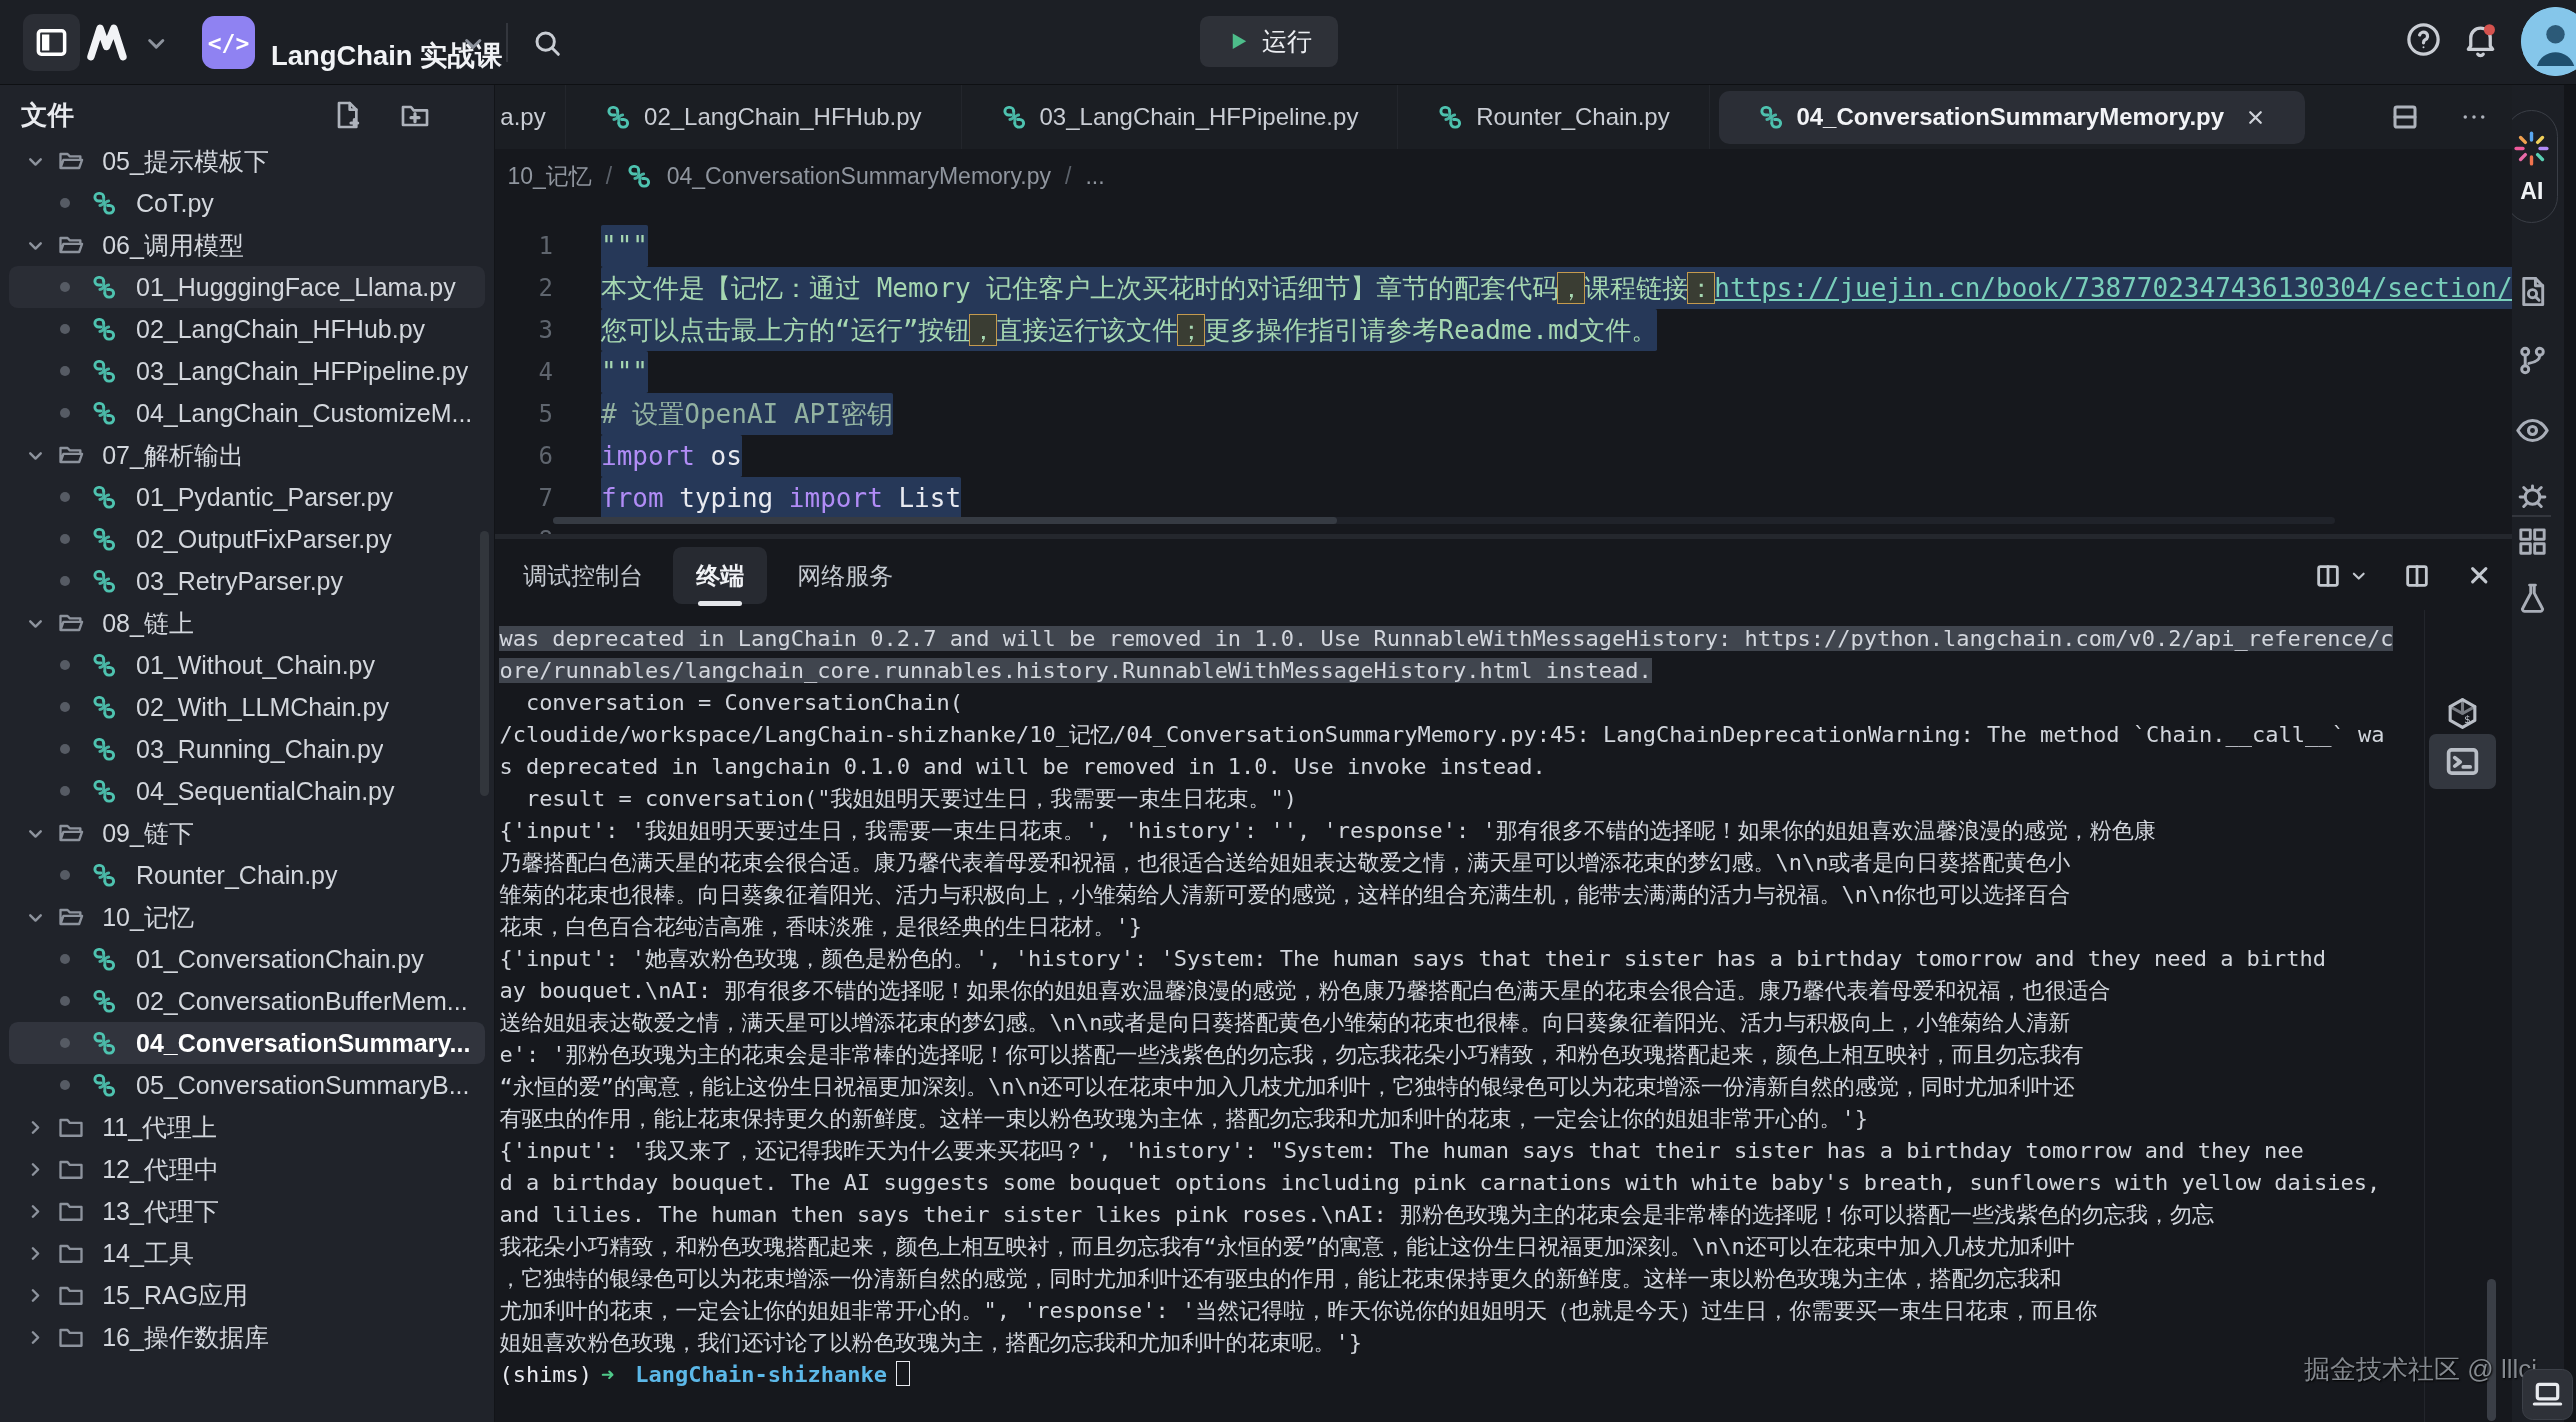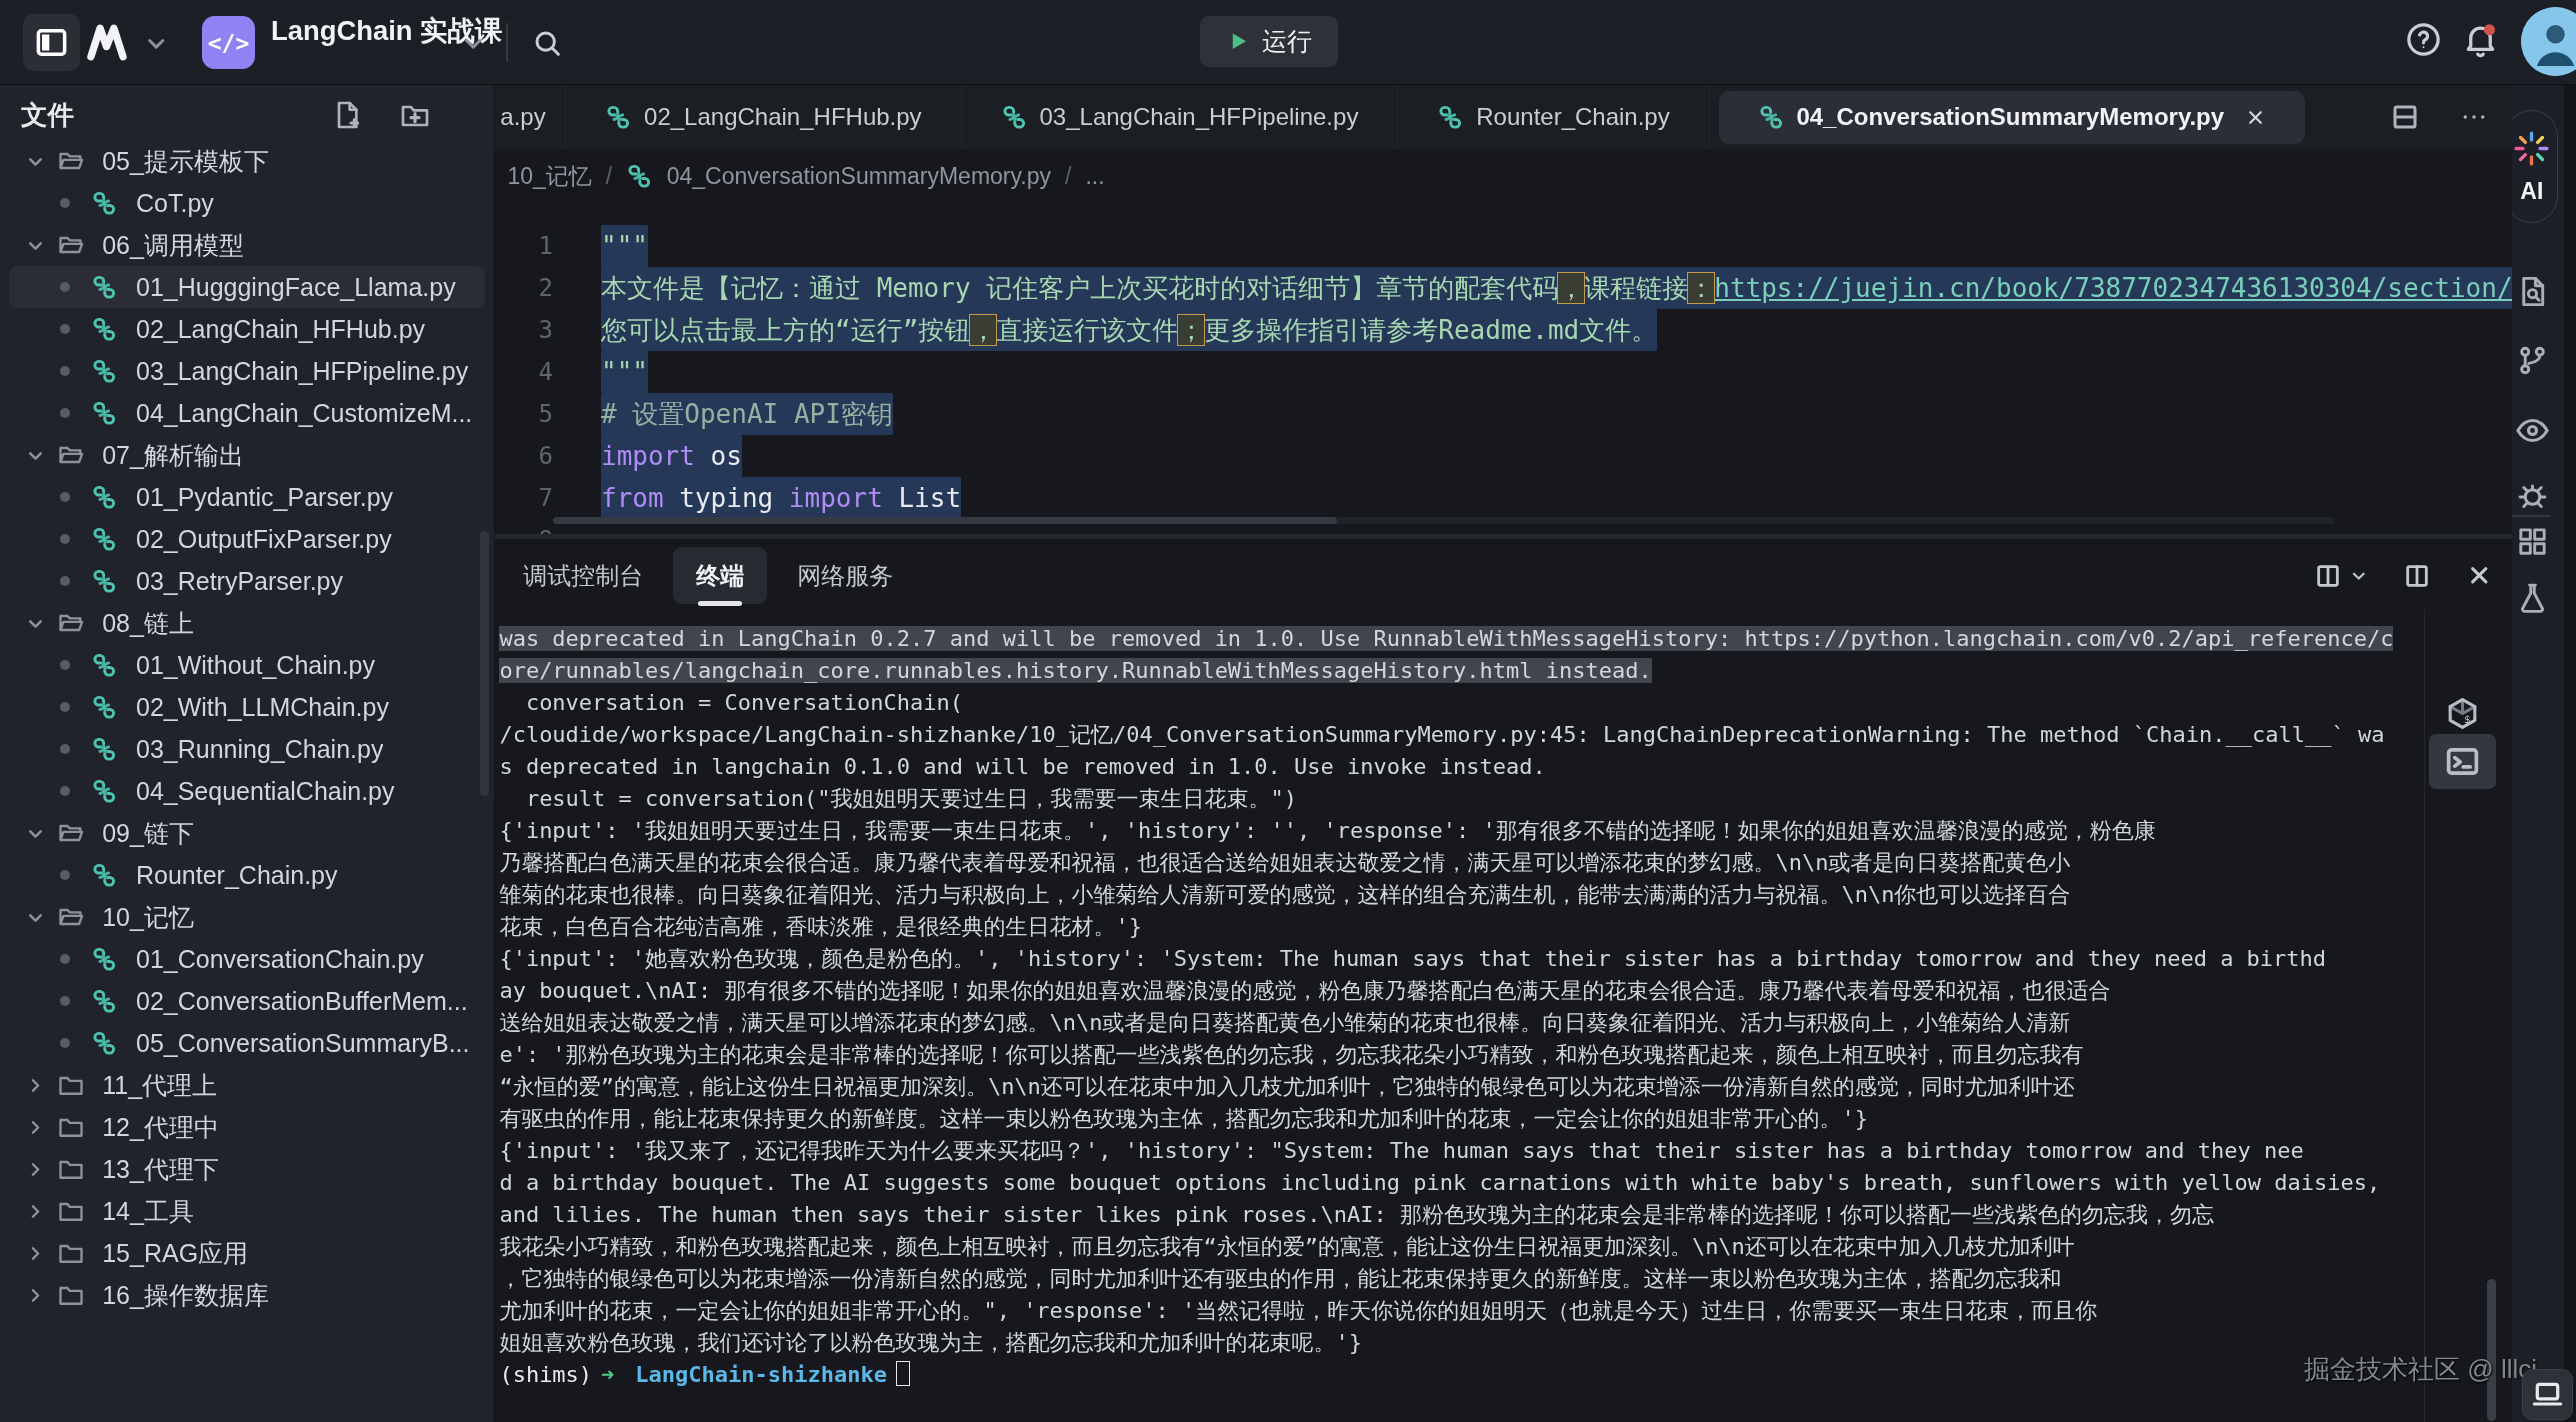--- a/index.html
+++ b/index.html
@@ -9,21 +9,21 @@
   
   .topbar { position:absolute; left:0; top:0; width:2576px; height:85px;
             background:#1c1f25; border-bottom:0.9px solid #0e1013; z-index:30; }
   .tb-toggle { position:absolute; left:23px; top:14px; width:57px; height:57px;
                background:#2b2e35; border-radius:10.6px; display:flex; align-items:center; justify-content:center; }
   .tb-logo { position:absolute; left:81px; top:19.5px; width:55px; height:46px; }
   .tb-chev1 { position:absolute; left:143px; top:30px; }
   .tb-badge { position:absolute; left:202px; top:16px; width:53px; height:53px; border-radius:12.4px;
               background:#8f82f2; display:flex; align-items:center; justify-content:center;
               color:#fff; font-weight:bold; font-size:23px; font-family:"DejaVu Sans Mono",monospace; }
-  .tb-title { position:absolute; left:271px; top:13px; font-size:27.4px; font-weight:bold; color:#f1f3f6; }
+  .tb-title { position:absolute; left:271px; top:38px; font-size:27.4px; font-weight:bold; color:#f1f3f6; }
   .tb-chev2 { position:absolute; left:460px; top:30px; }
   .tb-div { position:absolute; left:506px; top:23px; width:1.8px; height:39px; background:#33363d; }
   .tb-search { position:absolute; left:531px; top:26.5px; }
   .run-btn { position:absolute; left:1200px; top:16px; height:51px; padding:0 26.5px;
              background:#2e3138; border-radius:8.8px; display:flex; align-items:center; gap:12.4px;
              font-size:25px; color:#eceef2; }
   .tb-help { position:absolute; left:2404px; top:19.5px; }
   .tb-bell { position:absolute; left:2461px; top:19.5px; }
   .tb-avatar { position:absolute; left:2521px; top:7px; width:69px; height:69px; border-radius:50%;
                background:#85c6ea; overflow:hidden; z-index:40; }
@@ -481,20 +481,33 @@
         <span class="t-py">
           <svg width="26.5" height="26.5" viewBox="0 0 24 24" fill="none" stroke="currentColor" stroke-width="2" stroke-linecap="round" stroke-linejoin="round">
             <path d="M11.5 6.5 a3.5 3.5 0 0 0-3.5-3.5 h-1 a3.5 3.5 0 0 0 0 7 h2" stroke-width="2.6"></path>
             <path d="M12.5 17.5 a3.5 3.5 0 0 0 3.5 3.5 h1 a3.5 3.5 0 0 0 0-7 h-2" stroke-width="2.6"></path>
             <path d="M9 10 h6" stroke-width="2.6" opacity="0"></path>
             <path d="M11.5 6.5 v4 a3.5 3.5 0 0 1-3.5 3.5" stroke-width="2.6" opacity="0.9"></path>
             <path d="M12.5 17.5 v-4 a3.5 3.5 0 0 1 3.5-3.5" stroke-width="2.6" opacity="0.9"></path>
           </svg>
         </span>
         <span class="t-label">02_ConversationBufferMem...</span>
+      </div>
+      <div class="trow selected">
+        <span class="t-dot"></span>
+        <span class="t-py">
+          <svg width="26.5" height="26.5" viewBox="0 0 24 24" fill="none" stroke="currentColor" stroke-width="2" stroke-linecap="round" stroke-linejoin="round">
+            <path d="M11.5 6.5 a3.5 3.5 0 0 0-3.5-3.5 h-1 a3.5 3.5 0 0 0 0 7 h2" stroke-width="2.6"></path>
+            <path d="M12.5 17.5 a3.5 3.5 0 0 0 3.5 3.5 h1 a3.5 3.5 0 0 0 0-7 h-2" stroke-width="2.6"></path>
+            <path d="M9 10 h6" stroke-width="2.6" opacity="0"></path>
+            <path d="M11.5 6.5 v4 a3.5 3.5 0 0 1-3.5 3.5" stroke-width="2.6" opacity="0.9"></path>
+            <path d="M12.5 17.5 v-4 a3.5 3.5 0 0 1 3.5-3.5" stroke-width="2.6" opacity="0.9"></path>
+          </svg>
+        </span>
+        <span class="t-label">04_ConversationSummary...</span>
       </div>
       <div class="trow">
         <span class="t-dot"></span>
         <span class="t-py">
           <svg width="26.5" height="26.5" viewBox="0 0 24 24" fill="none" stroke="currentColor" stroke-width="2" stroke-linecap="round" stroke-linejoin="round">
             <path d="M11.5 6.5 a3.5 3.5 0 0 0-3.5-3.5 h-1 a3.5 3.5 0 0 0 0 7 h2" stroke-width="2.6"></path>
             <path d="M12.5 17.5 a3.5 3.5 0 0 0 3.5 3.5 h1 a3.5 3.5 0 0 0 0-7 h-2" stroke-width="2.6"></path>
             <path d="M9 10 h6" stroke-width="2.6" opacity="0"></path>
             <path d="M11.5 6.5 v4 a3.5 3.5 0 0 1-3.5 3.5" stroke-width="2.6" opacity="0.9"></path>
             <path d="M12.5 17.5 v-4 a3.5 3.5 0 0 1 3.5-3.5" stroke-width="2.6" opacity="0.9"></path>

